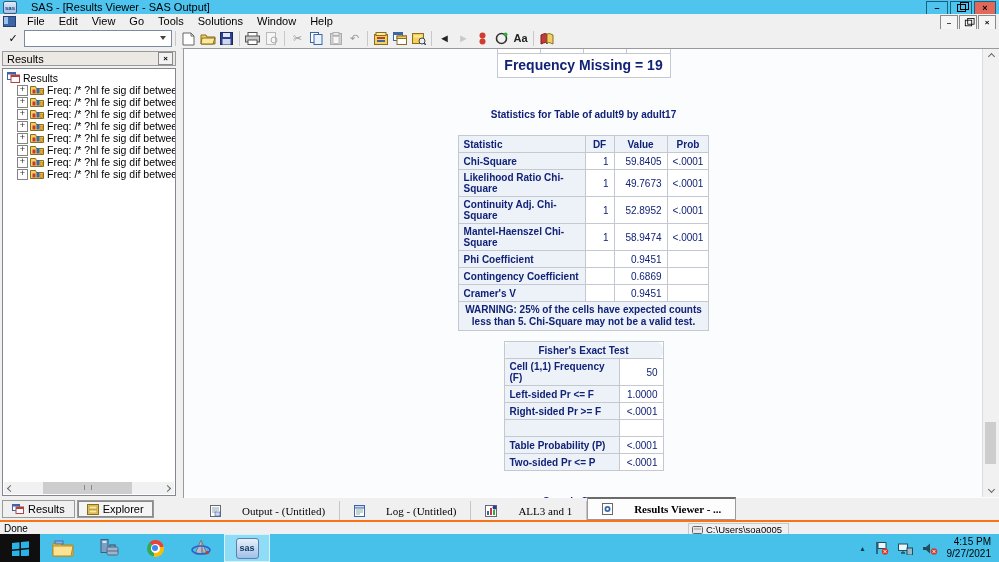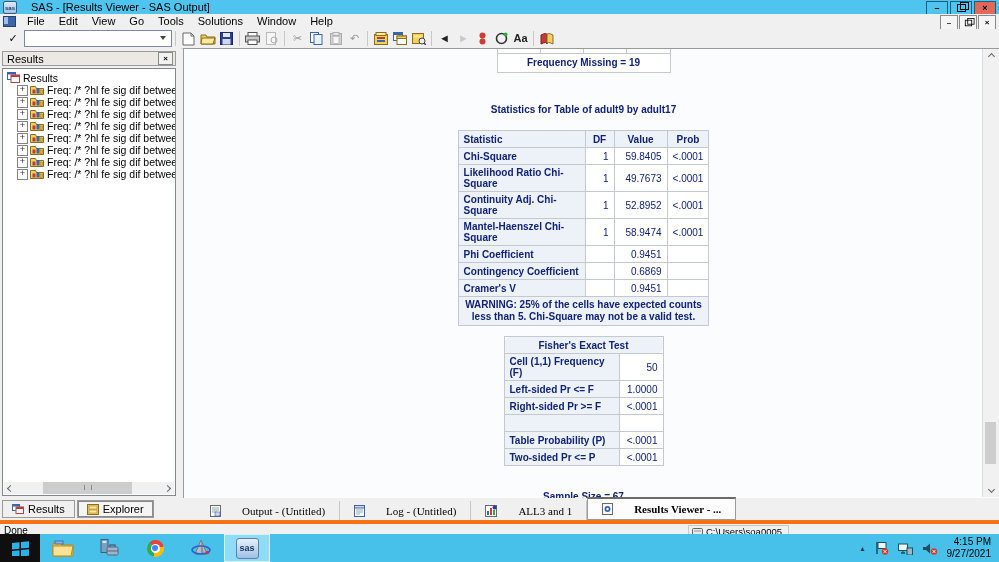--- a/index.html
+++ b/index.html
@@ -83,21 +83,21 @@
   .v-scroll{position:absolute;right:0;top:0;width:16px;height:448px;background:#f1f1f1;border-left:1px solid #dcdcdc;}
   .v-arrow{position:absolute;left:0;width:16px;height:15px;display:flex;align-items:center;justify-content:center;}
   .v-arrow.up{top:0;} .v-arrow.down{bottom:0;}
   .v-thumb{position:absolute;left:2px;width:11px;top:373px;height:42px;background:#cdcdcd;}
 
   .output-doc{position:absolute;left:0;right:16px;top:0;bottom:0;display:flex;flex-direction:column;
     align-items:center;color:#112277;}
   .frag{width:172px;border:1px solid #c4c8d0;border-top:none;background:#fff;}
   .frag-ticks{height:4px;border-bottom:1px solid #c4c8d0;display:flex;}
   .frag-ticks i{flex:1;border-right:1px solid #c4c8d0;} .frag-ticks i:last-child{border-right:none;}
-  .frag-cell{padding:3px 2px 4px;text-align:center;font-size:10px;font-weight:bold;}
+  .frag-cell{padding:3px 2px 4px;text-align:center;font-size:14px;font-weight:bold;}
   .stats-title{margin-top:31px;font-size:10px;font-weight:bold;}
   table.sas{border-collapse:collapse;font-size:10px;}
   table.sas th,table.sas td{border:1px solid #c4c8d0;padding:2px 5px;height:12px;margin-top:23px;}
   table.sas th{background:#edf2f9;color:#112277;font-weight:bold;}
   td.lbl{background:#edf2f9;color:#112277;font-weight:bold;text-align:left;}
   td.num{background:#fff;color:#112277;font-weight:normal;text-align:right;}
   .stats-tbl{margin-top:15px;}
   .stats-tbl .w-stat{width:116px;text-align:left;}
   .stats-tbl .w-df{width:18px;} .stats-tbl .w-val{width:42px;} .stats-tbl .w-prob{width:30px;}
   td.warn{background:#edf2f9;color:#112277;font-weight:bold;text-align:center;font-size:10px;
@@ -115,21 +115,21 @@
     gap:4px;padding:0 9px;font-size:11px;}
   .dock-tab.selected{box-shadow:inset 0 0 0 1px #8a8a8a;background:#f5f5f5;}
   .doc-tabs{position:absolute;left:196px;top:0;right:0;height:22px;display:flex;align-items:flex-end;}
   .doc-tab{height:19px;display:flex;align-items:center;gap:21px;padding:0 14px;font-size:11px;color:#000;
     border-right:1px solid #c6c6c6;font-family:Liberation Serif, serif;}
   .doc-tab.active{background:#fdfdfd;border:1px solid #9a9a9a;border-top:2px solid #6b6b6b;
     font-weight:bold;height:20px;}
 
   
   .status-bar{position:absolute;left:0;top:520px;width:999px;height:14px;background:#f0f0f0;
-    border-top:4px solid #f97316;font-size:10px;color:#000;}
+    border-top:2px solid #f97316;font-size:10px;color:#000;}
   .status-msg{position:absolute;left:4px;top:1px;line-height:12px;}
   .status-path{position:absolute;left:688px;top:1px;width:93px;height:11px;border:1px solid #c9c9c9;
     display:flex;align-items:center;gap:3px;padding:0 3px;background:#f0f0f0;}
   .status-path svg{flex:none;}
   .status-path span{font-size:9.5px;line-height:11px;white-space:nowrap;}
 
   
   .taskbar{position:absolute;left:0;top:534px;width:999px;height:28px;background:#47c0ea;display:flex;}
   .start{width:40px;height:28px;background:#0f0f0f;display:flex;align-items:center;justify-content:center;}
   .task-ico{width:46px;height:28px;display:flex;align-items:center;justify-content:center;}

